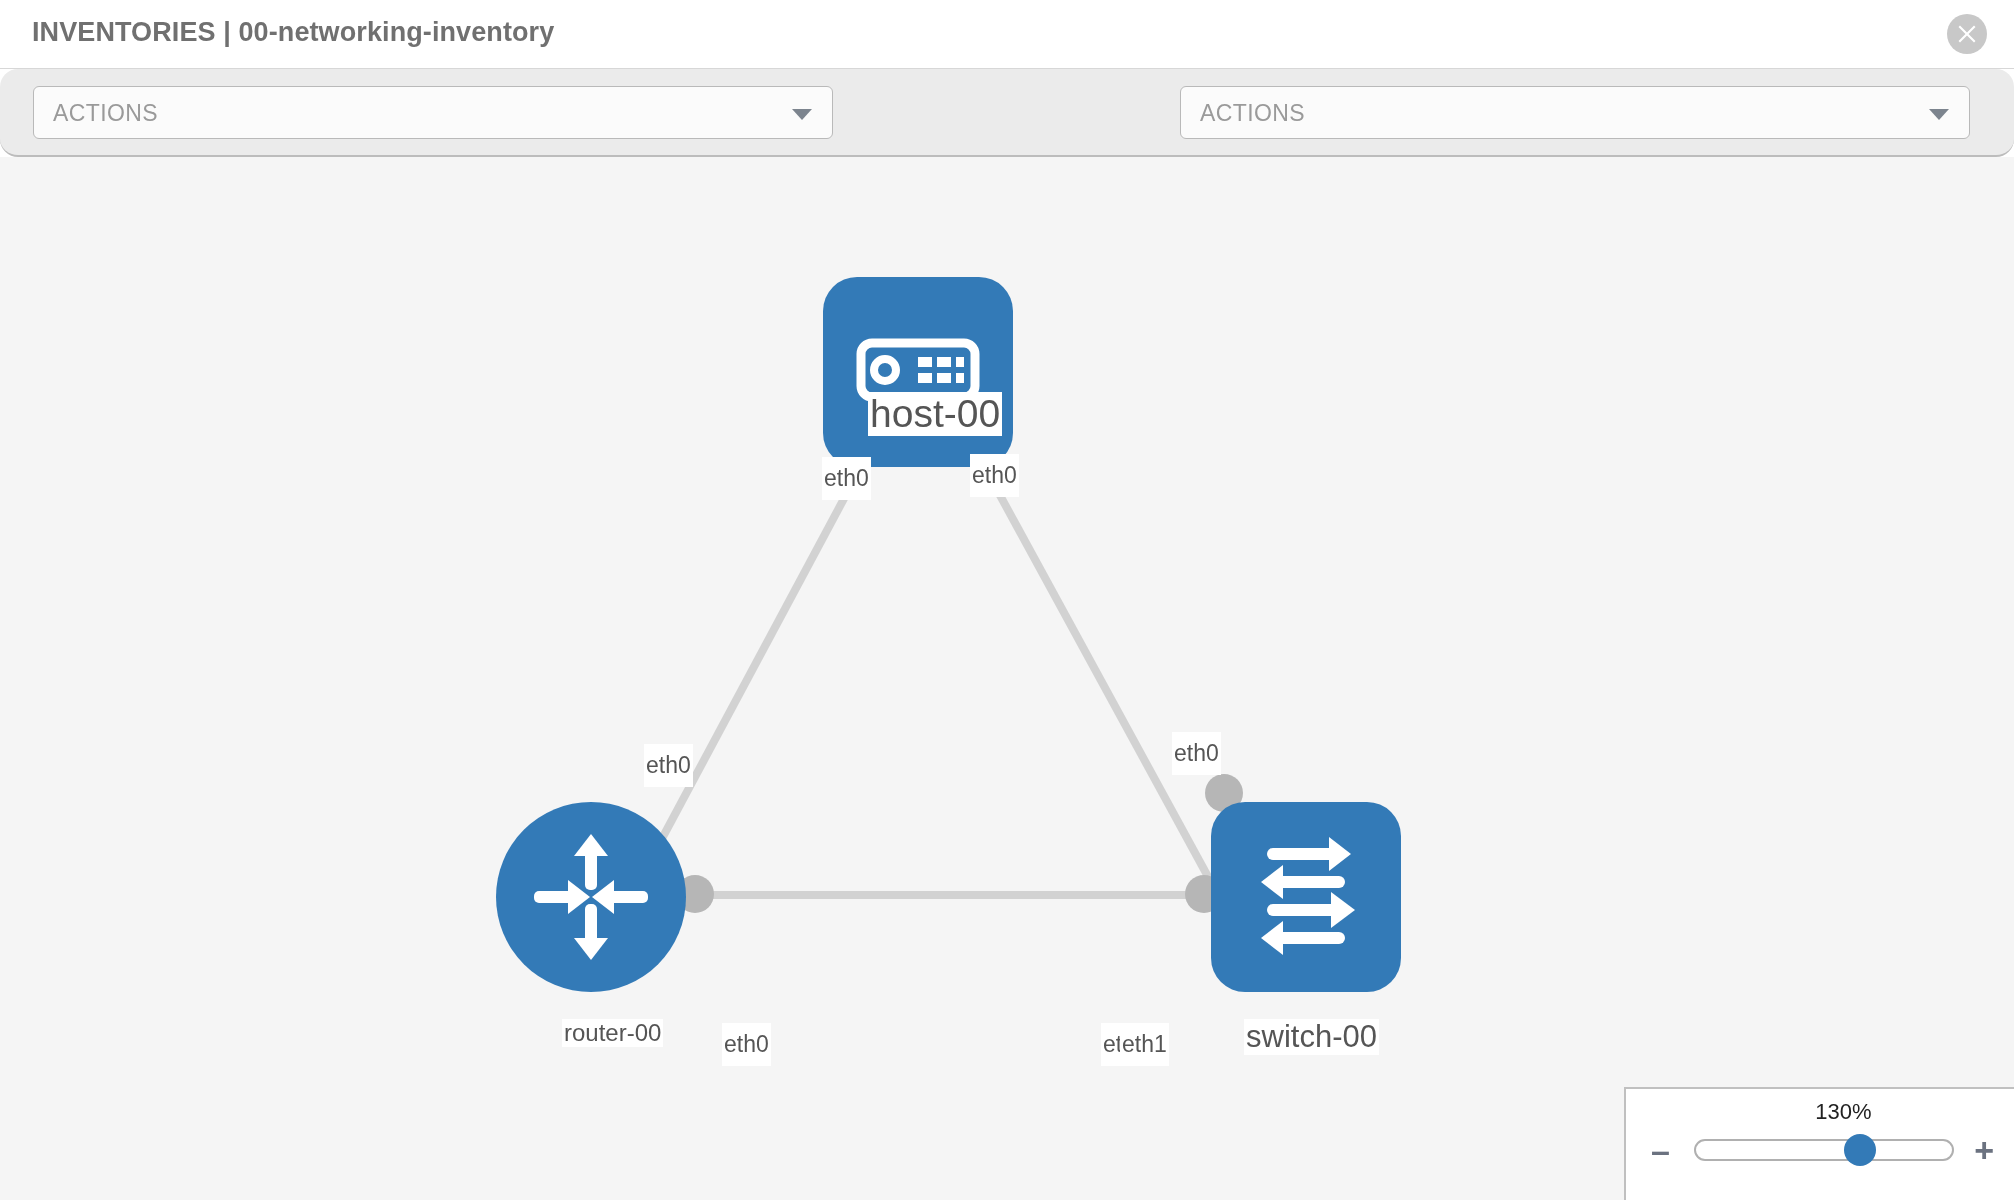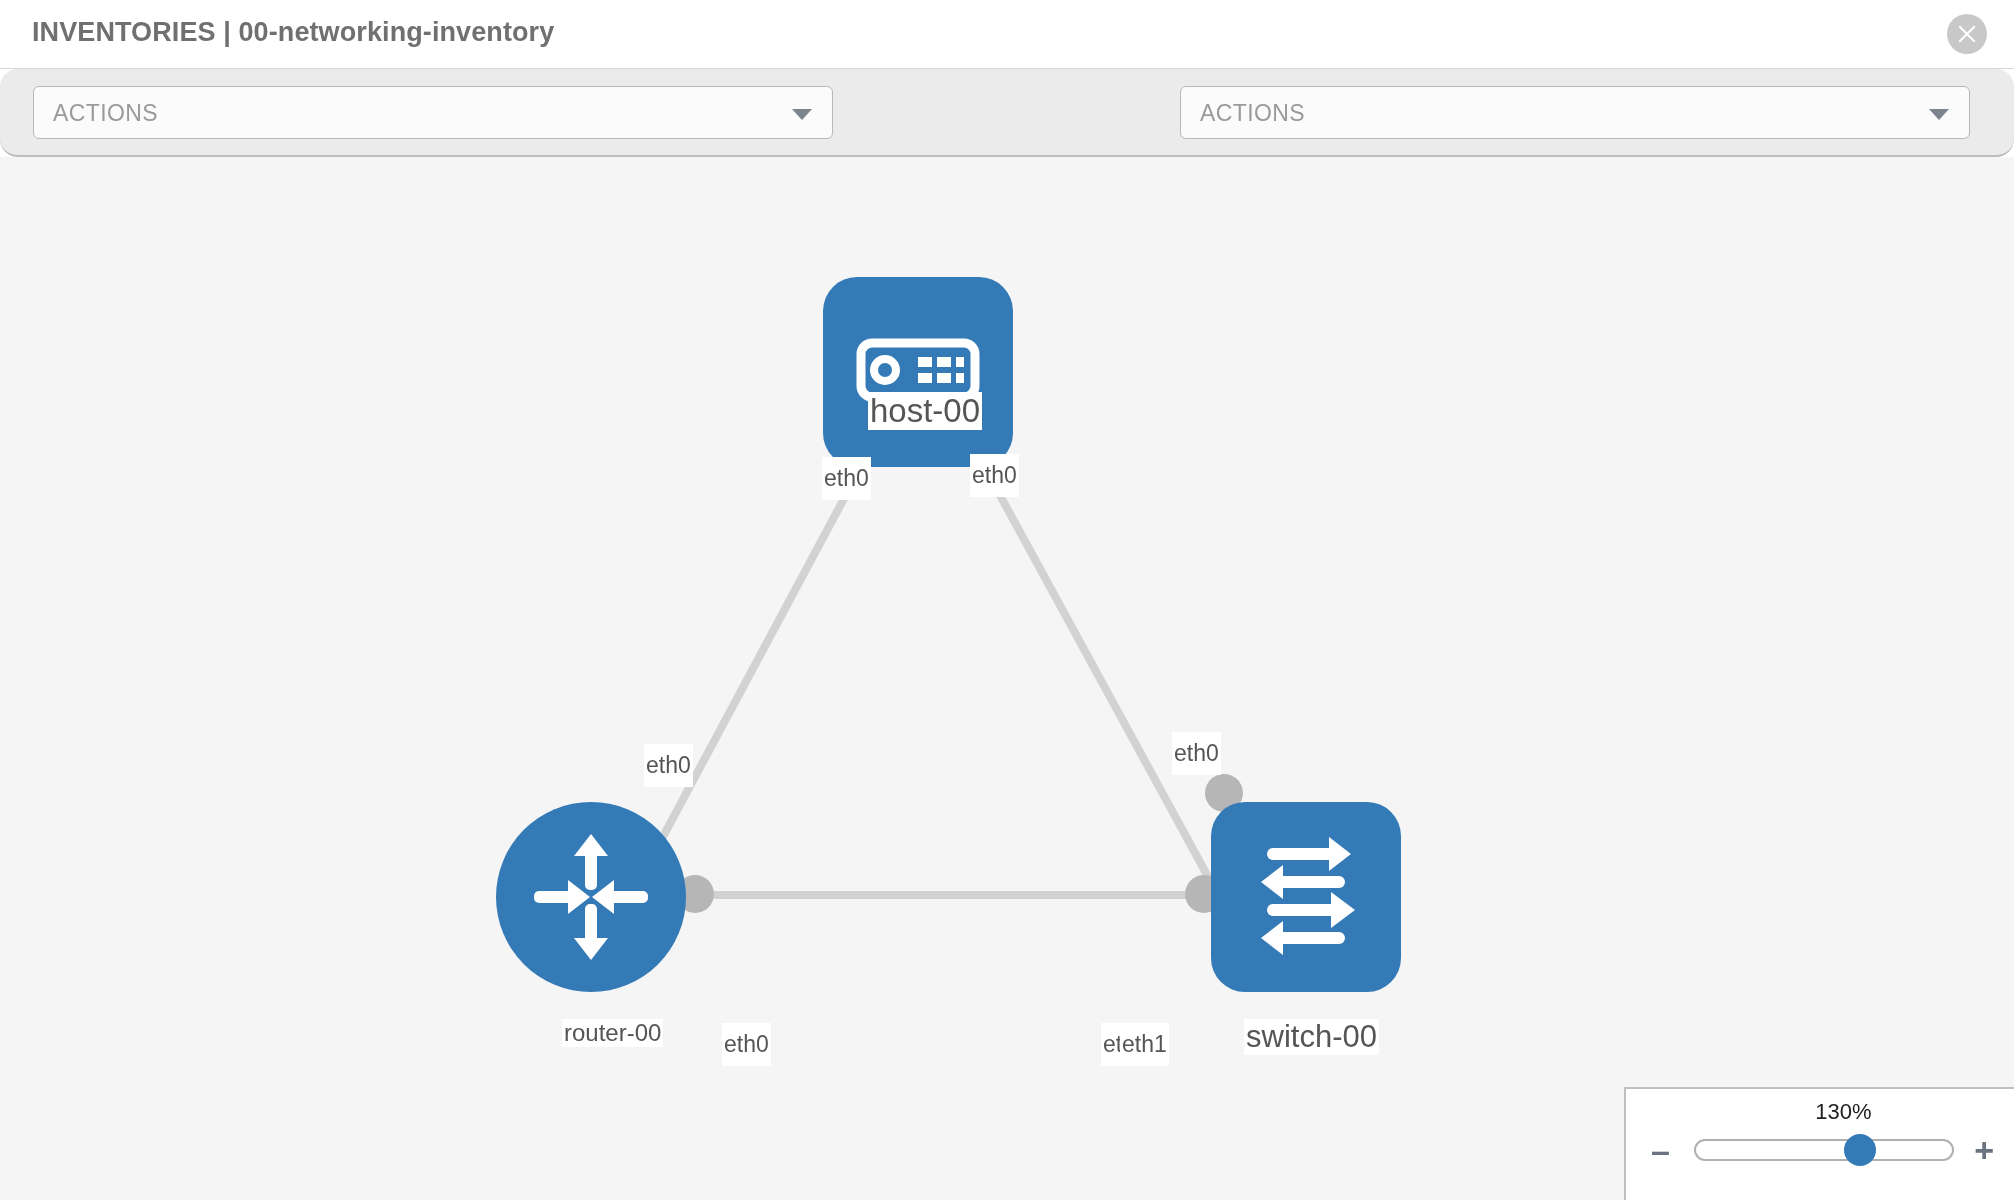--- a/index.html
+++ b/index.html
@@ -245,21 +245,21 @@
         <rect x="38" y="66" width="114" height="54" rx="11" ry="11" fill="none" stroke="#ffffff" stroke-width="9"></rect>
         <circle cx="62" cy="93" r="11" fill="none" stroke="#ffffff" stroke-width="8"></circle>
         <rect x="95" y="80" width="14" height="10" fill="#ffffff"></rect>
         <rect x="114" y="80" width="14" height="10" fill="#ffffff"></rect>
         <rect x="133" y="80" width="8" height="10" fill="#ffffff"></rect>
         <rect x="95" y="96" width="14" height="10" fill="#ffffff"></rect>
         <rect x="114" y="96" width="14" height="10" fill="#ffffff"></rect>
         <rect x="133" y="96" width="8" height="10" fill="#ffffff"></rect>
       </svg>
     </div>
-    <div class="node-label" style="left:868px; top:235px; font-size:33px;">host-00</div>
+    <div class="node-label" style="left:868px; top:235px; font-size:39px;">host-00</div>
 
     <div class="node circle" style="left:496px; top:645px;">
       <div class="shape"></div>
       <svg class="glyph" viewBox="0 0 190 190" aria-hidden="true">
         <g fill="#ffffff">
 
           <rect x="89" y="38" width="12" height="50" rx="5"></rect>
           <path d="M95 32 L78 54 L112 54 Z"></path>
 
           <rect x="89" y="102" width="12" height="50" rx="5"></rect>

